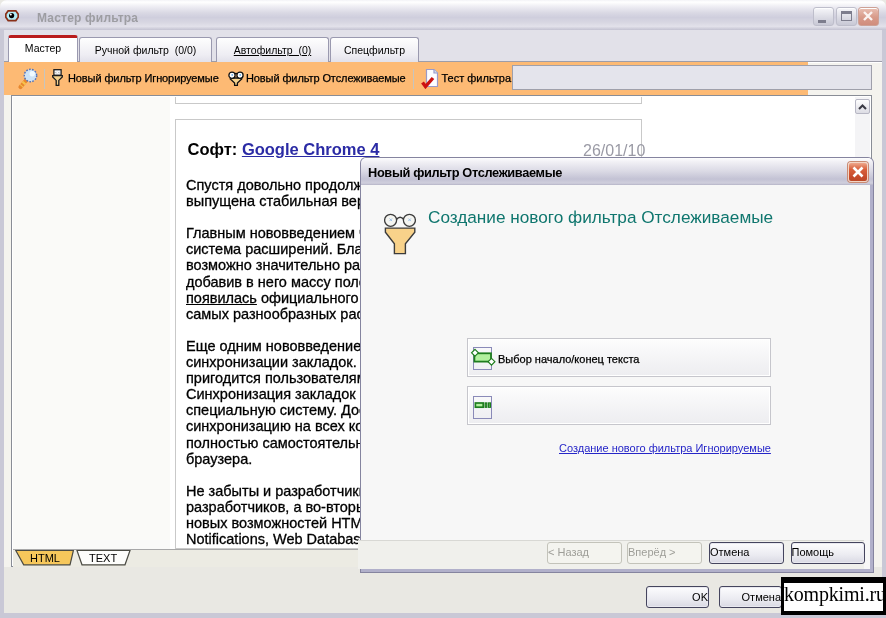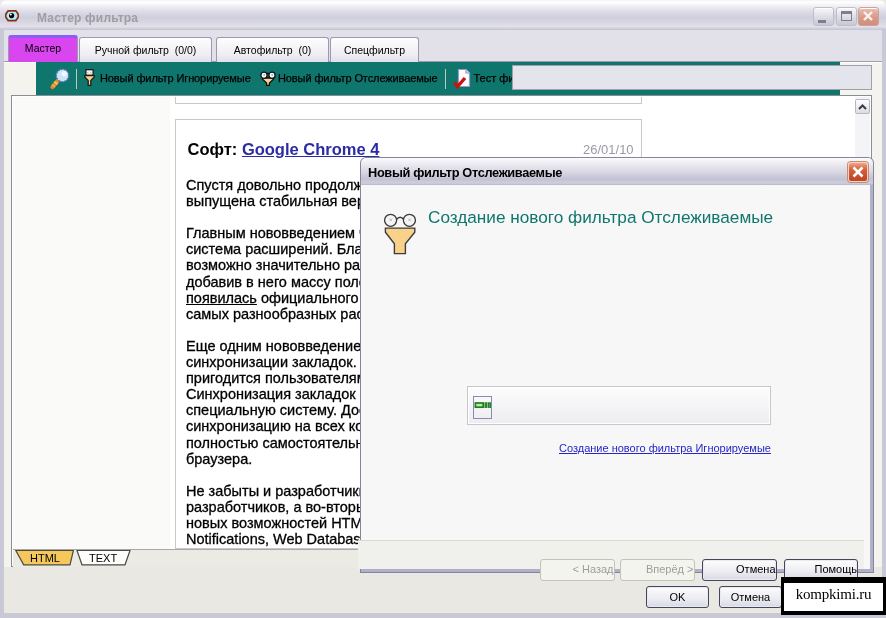--- a/index.html
+++ b/index.html
@@ -22,53 +22,53 @@
 .glyph-max { position:absolute; left:4px; top:3px; width:11px; height:10px; border:1px solid #7d7d8d; border-top-width:3px; }
 #winborder-l { left:0; top:30px; width:4px; height:588px; background:#c9c8d6; }
 #winborder-r { left:882px; top:30px; width:4px; height:588px; background:#c9c8d6; }
 #winborder-b { left:0; top:613px; width:886px; height:5px; background:#c9c8d6; }
 
 
 #tabzone { left:4px; top:30px; width:878px; height:31px; background:#e2e1e9; }
 .tab { top:37px; height:25px; border:1px solid #9a99af; border-bottom:none;
   border-radius:3px 3px 0 0; background:linear-gradient(180deg,#fefefe,#eeedf3 70%,#e2e1ea);
   font-size:10.5px; color:#000; text-align:center; line-height:24px;}
-#tab1 { left:8px; top:35px; width:70px; height:27px; background:#d946ef;
-  border-top:3px solid #8b5cf6; line-height:21px; }
+#tab1 { left:8px; top:35px; width:70px; height:27px; background:#ffffff;
+  border-top:3px solid #b91c1c; line-height:21px; }
 #tab2 { left:79px; width:133px; }
-#tab3 { left:216px; width:113px; }
+#tab3 { left:216px; width:113px;text-decoration:underline; }
 #tab4 { left:330px; width:89px; }
 
 
 #panel { left:4px; top:61px; width:878px; height:552px; background:#f4f3ee; border-top:1px solid #9d9da8; box-shadow:inset 0 1px 0 #fff;}
-#toolbar { left:4px; top:62px; width:804px; height:33px; background:#0f766e;margin-left:32px; }
+#toolbar { left:4px; top:62px; width:804px; height:33px; background:#fdba74; }
 #toolband { left:512px; top:65px; width:360px; height:25px; background:#e4e4ec; border:1px solid #9fa0ab; }
 .tsep { top:7px; width:1px; height:20px; background:#c6c5bf; }
 .tlabel { top:10px; font-size:11px; color:#000; -webkit-text-stroke:0.25px #000; }
 
 
 #content { left:11px; top:95px; width:861px; height:472px; background:#fff;
   border:1px solid #898d96; }
 #leftcol { left:1px; top:1px; width:157px; height:452px; background:#fafaf8; }
 #artbox0 { left:163px; top:1px; width:467px; height:7px; border-bottom:1px solid #c9c9c9; border-left:1px solid #c9c9c9; border-right:1px solid #c9c9c9;}
 #artbox { left:163px; top:23px; width:467px; height:430px; border:1px solid #c9c9c9; }
 #arttext { left:174px; top:81px; width:1000px; font-size:14.5px; line-height:16.1px; color:#000; white-space:pre; -webkit-text-stroke:0.3px #000; }
 #heading { left:175.5px; top:44px; font-size:16.5px; font-weight:bold; white-space:nowrap; color:#000;}
 #heading a { color:#2b2ba5; }
-#artdate { left:571px; top:45.5px; font-size:13px; color:#9a9aa5; }
+#artdate { left:571px; top:45.5px; font-size:16px; color:#9a9aa5; }
 #scrollbar { left:843px; top:1px; width:15px; height:452px; background:#f4f4f6; }
 #sbup { position:absolute; left:0px; top:2px; width:15px; height:15px; border-radius:2px; border:1px solid #b7b7c4;
   background:linear-gradient(180deg,#fefefe,#dcdce4); }
 #tabstrip { left:1px; top:453px; width:859px; height:18px; background:#ecebe3; border-top:1px solid #a8a8a8; }
 
 
 #bottomarea { left:4px; top:567px; width:878px; height:46px; background:#e9e8e3; }
 .xpbtn { height:22px; border-radius:3px; border:1px solid #45455e;
   background:linear-gradient(180deg,#fdfdfe,#ebebf1 60%,#d9d9e3);
-  font-size:11px; text-align:center; line-height:20px; color:#000;
+  font-size:11px; text-align:right; line-height:20px; color:#000;
   box-shadow:inset 0 0 0 1px #e9e9f0; }
 #btn-ok { left:642px; top:19px; width:63px; }
 #btn-cancel { left:715px; top:19px; width:63px; }
 
 
 #dialog { left:361px; top:158px; width:512px; height:414px;
   border-radius:5px 5px 0 0; border:3px solid #b1b0ca; border-top:none;
   background:#f7f7f7; box-shadow:0 0 0 1px #85849f; }
 #dlgtitle { left:-3px; top:0; width:512px; height:27px; border-radius:5px 5px 0 0;
   background:linear-gradient(180deg,#fdfdfe 0%,#f1f0f5 14%,#dbdae5 48%,#c3c2d4 78%,#d0cfdd 93%,#b5b4c7 100%); }
@@ -81,30 +81,30 @@
 #dlgdesc { left:68px; top:50px; width:450px; font-size:11.4px; line-height:12.35px; color:#000; -webkit-text-stroke:0.25px #000; }
 .selbtn { left:105.5px; width:304px; height:39px; border:1px solid #c6c6cc;
   background:linear-gradient(180deg,#fdfdfd,#f3f3f5 60%,#ededf0);
   box-shadow:inset 0 0 0 1px #fff; }
 .selbtn .lbl { position:absolute; left:30.5px; top:14.5px; font-size:11px; color:#000; white-space:nowrap; -webkit-text-stroke:0.25px #000;}
 .selbtn svg { position:absolute; left:5.5px; top:8.5px; }
 #selbtn1 { top:104px; } #selbtn2 { top:152.5px; } #selbtn3 { top:201px; }
 #dlglink { left:198px; top:256.5px; font-size:11px; }
 a { color:#2626c8; }
 #dlgfooter { left:-3px; top:355px; width:506px; height:29px; background:#f0f0ec; border-top:1px solid #d8d8d4;}
-.dlgbtn { top:18px; width:74.5px; height:21.5px; border-radius:3px; font-size:11px; text-align:right; line-height:19px;}
+.dlgbtn { top:1px; width:74.5px; height:21.5px; border-radius:3px; font-size:11px; text-align:left; line-height:19px;margin-left:7px;}
 .dis { border:1px solid #c3c3ba; background:#f4f4ef; color:#9e9e98; }
 .ena { border:1px solid #45455e; background:linear-gradient(180deg,#fdfdfe,#ebebf1 60%,#d9d9e3); color:#000;
   box-shadow:inset 0 0 0 1px #e9e9f0;}
 #dbtn1 { left:182px; } #dbtn2 { left:262px; } #dbtn3 { left:344px; } #dbtn4 { left:425.5px; }
 
 
 #wm { left:781px; top:577px; width:105px; height:38px; background:#000; }
 #wm .in { position:absolute; left:3px; top:6px; width:99px; height:28px; background:#fff;
-  font-family:"Liberation Serif", serif; font-size:15px; color:#000; text-align:center; line-height:23px; letter-spacing:-0.2px;}
+  font-family:"Liberation Serif", serif; font-size:20px; color:#000; text-align:center; line-height:23px; letter-spacing:-0.2px;}
 </style></head>
 <body>
   <div class="abs" id="titlebar"></div>
   <svg class="abs" style="left:5px;top:10px" width="14" height="12" viewBox="0 0 14 12">
     <polygon points="3.2,0.8 10.8,0.8 13.2,4.2 13.2,7.2 10.8,10.6 3.2,10.6 0.8,7.2 0.8,4.2" fill="#b2ecf6" stroke="#8a3018" stroke-width="1.7"></polygon>
     <circle cx="6.6" cy="5.6" r="2.6" fill="#000"></circle>
     <circle cx="5.8" cy="4.6" r="1" fill="#fff"></circle>
   </svg>
   <div class="abs" id="titletext">Мастер фильтра</div>
   <div class="abs tbbtn" id="btn-min">
@@ -226,20 +226,29 @@
     <div class="abs" id="dlgbody">
       <svg class="abs" style="left:23px;top:28px" width="32" height="42" viewBox="0 0 32 42">
         <polygon points="1.4,15.1 30.8,15.1 30.8,19.2 21.4,30.8 21.4,40.6 10.4,40.6 10.4,30.8 1.4,19.2" fill="#f8d28a" stroke="#3c3c3c" stroke-width="1.4"></polygon>
         <path d="M12.4 6.5 q3.7 -4.5 7.4 0" fill="none" stroke="#3c3c3c" stroke-width="1.4"></path>
         <circle cx="6.6" cy="7.3" r="6" fill="#f5f5f1" stroke="#3c3c3c" stroke-width="1.3"></circle>
         <circle cx="25.4" cy="7.3" r="6" fill="#f5f5f1" stroke="#3c3c3c" stroke-width="1.3"></circle>
         <path d="M5.5 5.5 l2.6 2.6 m0 -2.6 l-2.6 2.6" stroke="#9cc0e8" stroke-width="1"></path>
         <path d="M24.3 5.5 l2.6 2.6 m0 -2.6 l-2.6 2.6" stroke="#9cc0e8" stroke-width="1"></path>
       </svg>
       <div class="abs" id="dlghead">Создание нового фильтра Отслеживаемые</div>
+      <div class="abs selbtn" id="selbtn2">
+        <svg width="27" height="23" viewBox="0 0 27 23" style="left:1.5px">
+          <rect x="4.5" y="0.5" width="18" height="22" fill="url(#pg)" stroke="#8a8ab8"></rect>
+          <rect x="5.4" y="6.3" width="16.6" height="8.3" fill="#b2f09e" stroke="#1e7d1e" stroke-width="1.8"></rect>
+          <polygon points="6,2.4 9.4,5.8 6,9.2 2.6,5.8" fill="#fff" stroke="#1e7d1e" stroke-width="1.2"></polygon>
+          <polygon points="22.5,11.3 25.9,14.7 22.5,18.1 19.1,14.7" fill="#fff" stroke="#1e7d1e" stroke-width="1.2"></polygon>
+        </svg>
+        <span class="lbl">Выбор начало/конец текста</span>
+      </div>
       <div class="abs selbtn" id="selbtn3">
         <svg width="19" height="23" viewBox="0 0 19 23">
           <rect x="0.5" y="0.5" width="18" height="22" fill="url(#pg)" stroke="#8a8ab8"></rect>
           <rect x="2.4" y="7" width="7.8" height="4.2" fill="#b2f09e" stroke="#1e7d1e" stroke-width="1.7"></rect>
           <rect x="12.2" y="7" width="1.6" height="4.2" fill="#b2f09e" stroke="#1e7d1e" stroke-width="1.4"></rect>
           <rect x="15.7" y="7" width="1.6" height="4.2" fill="#b2f09e" stroke="#1e7d1e" stroke-width="1.4"></rect>
         </svg>
       </div>
       <div class="abs" id="dlglink"><a href="#">Создание нового фильтра Игнорируемые</a></div>
       <div class="abs" id="dlgfooter">

